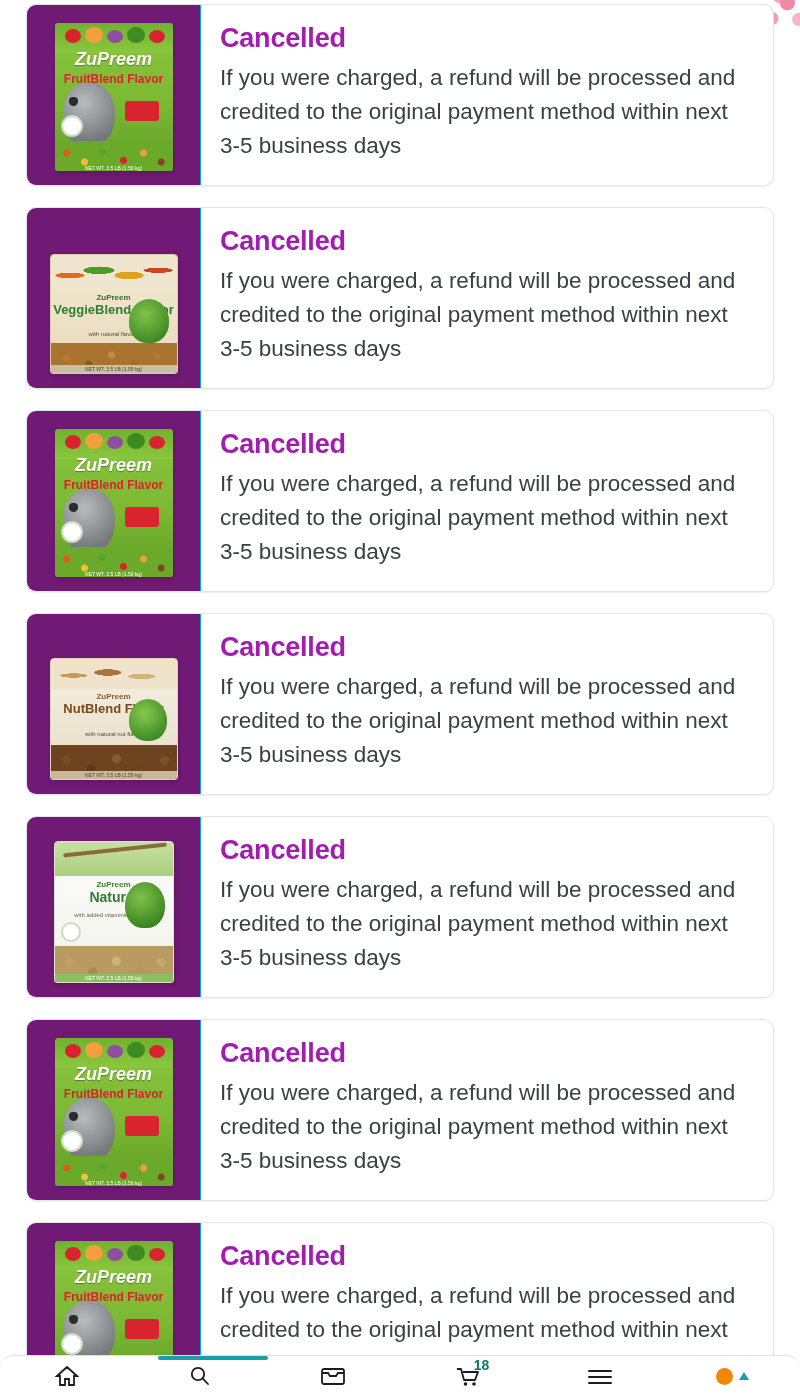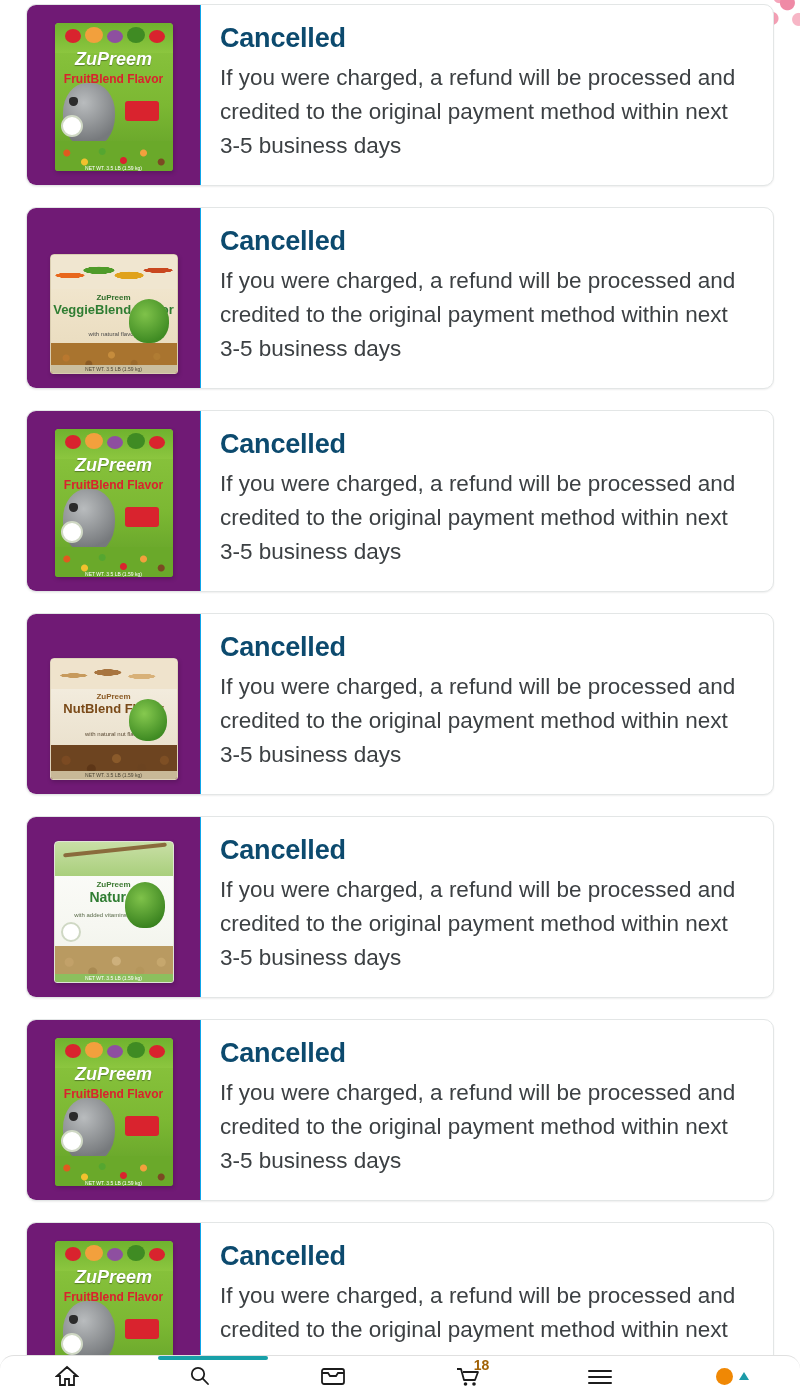--- a/index.html
+++ b/index.html
@@ -47,21 +47,21 @@
     justify-content: center;
     padding: 14px 8px;
   }
   .card-body {
     flex: 1;
     padding: 18px 22px 22px 19px;
   }
   .card-status {
     font-size: 27px;
     font-weight: bold;
-    color: #0c4a6e;
+    color: #a21caf;
     letter-spacing: -0.2px;
     margin-bottom: 7px;
   }
   .card-note {
     font-size: 22.5px;
     line-height: 34px;
     color: #3c4043;
     max-width: 525px;
   }
 
@@ -220,21 +220,21 @@
     position: relative;
     color: #1c1c1c;
   }
   .nav-item svg { display: block; }
   .nav-badge {
     position: absolute;
     top: 1px;
     right: 44px;
     font-size: 14px;
     font-weight: bold;
-    color: #a16207;
+    color: #0f766e;
   }
   .nav-indicator {
     position: absolute;
     top: 0;
     left: 158px;
     width: 110px;
     height: 4px;
     background: #18a0a8;
     border-radius: 2px;
   }

